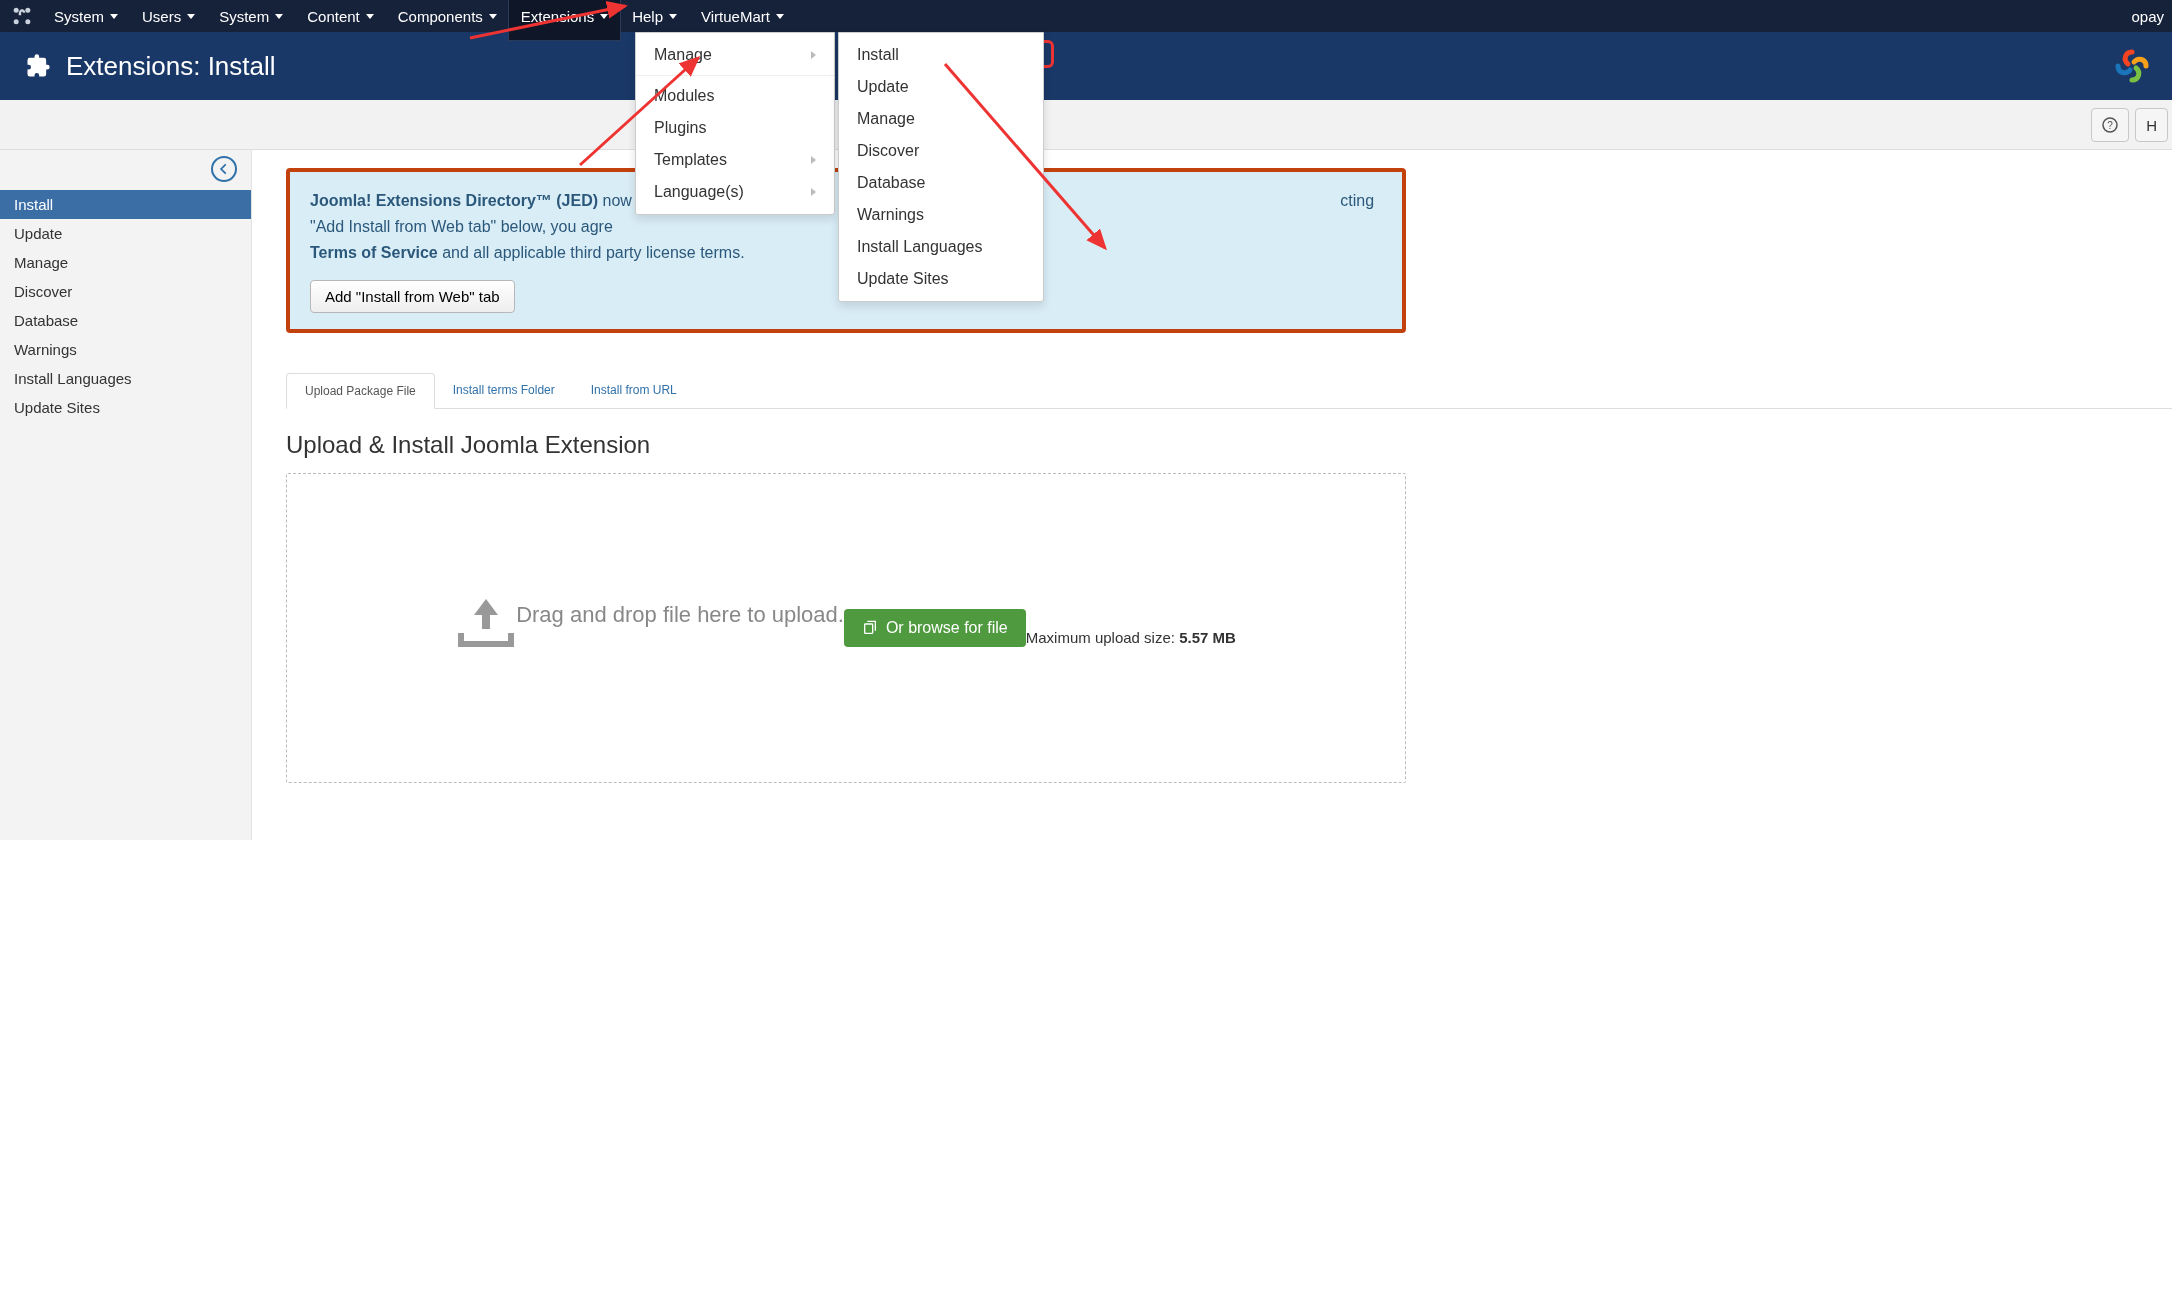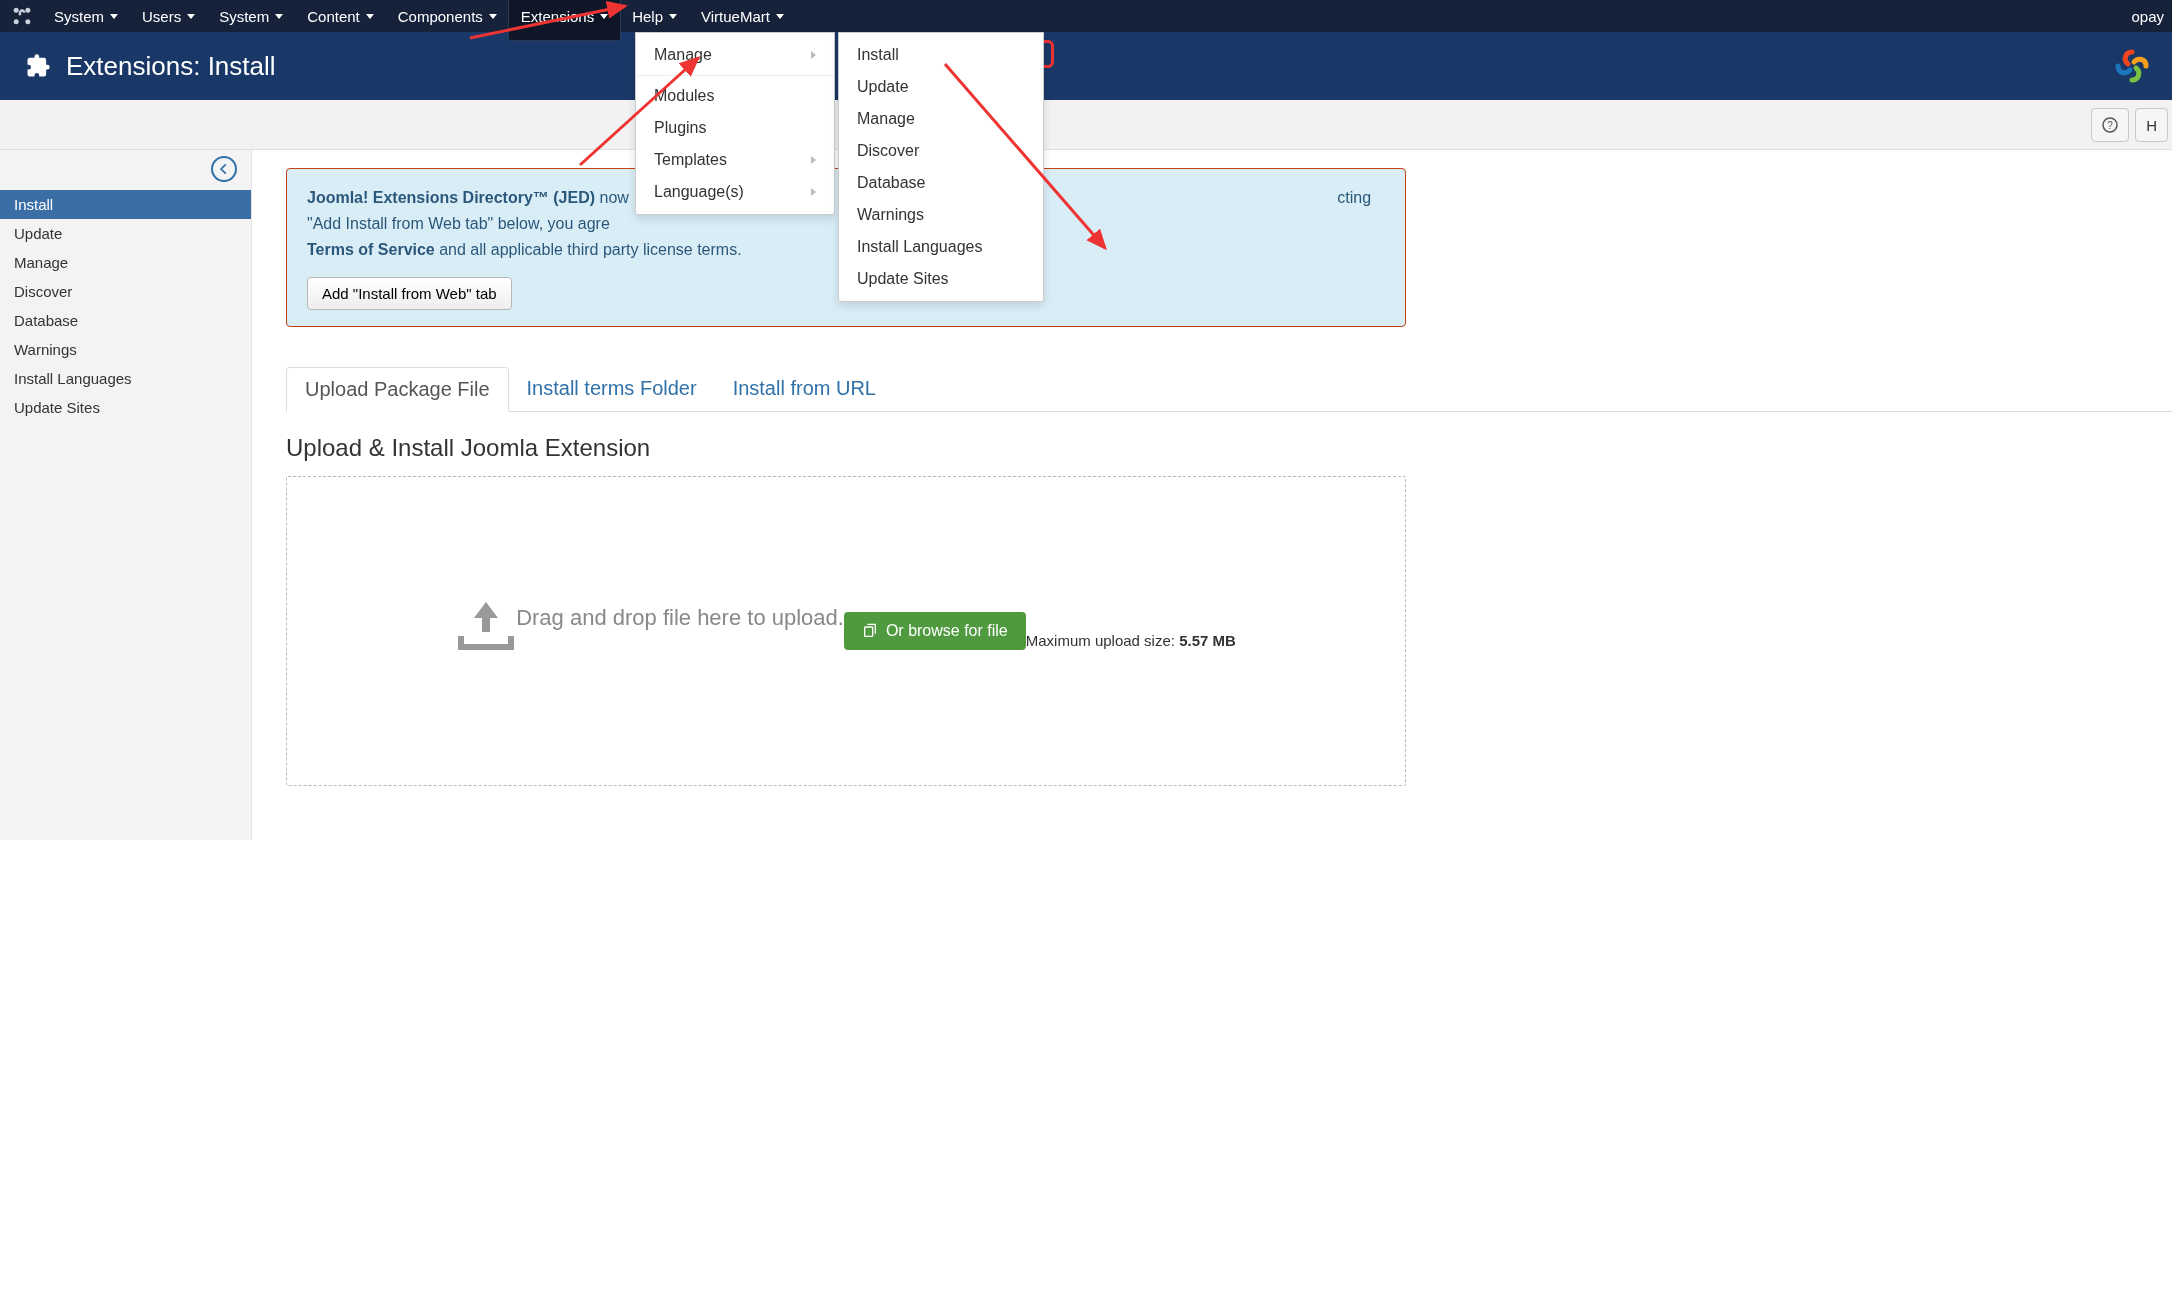--- a/index.html
+++ b/index.html
@@ -24,27 +24,27 @@
   .tb-btn{border:1px solid #c8c8c8;background:#f5f5f5;border-radius:4px;height:34px;display:flex;align-items:center;padding:0 10px;margin-left:6px;font-size:15px;color:#333}
   
   .workspace{display:flex;height:calc(840px - 32px - 68px - 50px)}
   .sidebar{width:252px;background:#f3f3f3;border-right:1px solid #e3e3e3;position:relative;padding-top:40px}
   .back-circle{position:absolute;right:14px;top:6px;width:26px;height:26px;border:2px solid #3071a9;border-radius:50%;display:flex;align-items:center;justify-content:center;color:#3071a9;font-size:16px}
   .side-item{padding:6px 14px;font-size:15px;color:#3071a9;cursor:pointer}
   .side-item.active{background:#3b6ea5;color:#fff}
   .side-item:not(.active){color:#333}
   .content{flex:1;padding:18px 0 0 34px;position:relative}
   
-  .alert{background:#d9edf7;border:1px solid #c2410c;border-radius:4px;padding:16px 20px;max-width:1120px}
+  .alert{background:#d9edf7;border:4px solid #c2410c;border-radius:4px;padding:16px 20px;max-width:1120px}
   .alert .line{font-size:16px;line-height:26px;color:#2b587a}
   .alert .bold{font-weight:600;color:#2b587a}
   .alert button{margin-top:14px;border:1px solid #b7b7b7;background:linear-gradient(#fff,#eee);border-radius:4px;padding:7px 14px;font-size:15px;cursor:pointer}
   
   .tabs{margin-top:40px;border-bottom:1px solid #ddd;display:flex}
-  .tab{padding:10px 18px;font-size:20px;color:#3071a9;cursor:pointer}
+  .tab{padding:10px 18px;font-size:12px;color:#3071a9;cursor:pointer}
   .tab.active{border:1px solid #ddd;border-bottom:1px solid #fff;border-radius:4px 4px 0 0;margin-bottom:-1px;color:#555;background:#fff}
   .section-title{font-size:24px;font-weight:400;margin:22px 0 14px;color:#333}
   
   .dropzone{border:1px dashed #bbb;border-radius:2px;max-width:1120px;height:310px;display:flex;flex-direction:row;align-items:center;justify-content:center;color:#777}
   .upload-icon{margin-bottom:14px}
   .drop-text{font-size:22px;color:#888;margin-bottom:26px}
   .browse{background:#4f9a3f;color:#fff;border:none;border-radius:4px;padding:10px 18px;font-size:16px;display:flex;align-items:center;cursor:pointer}
   .browse svg{margin-right:8px}
   .maxsize{margin-top:18px;font-size:15px;color:#333}
   .maxsize b{font-weight:700}

